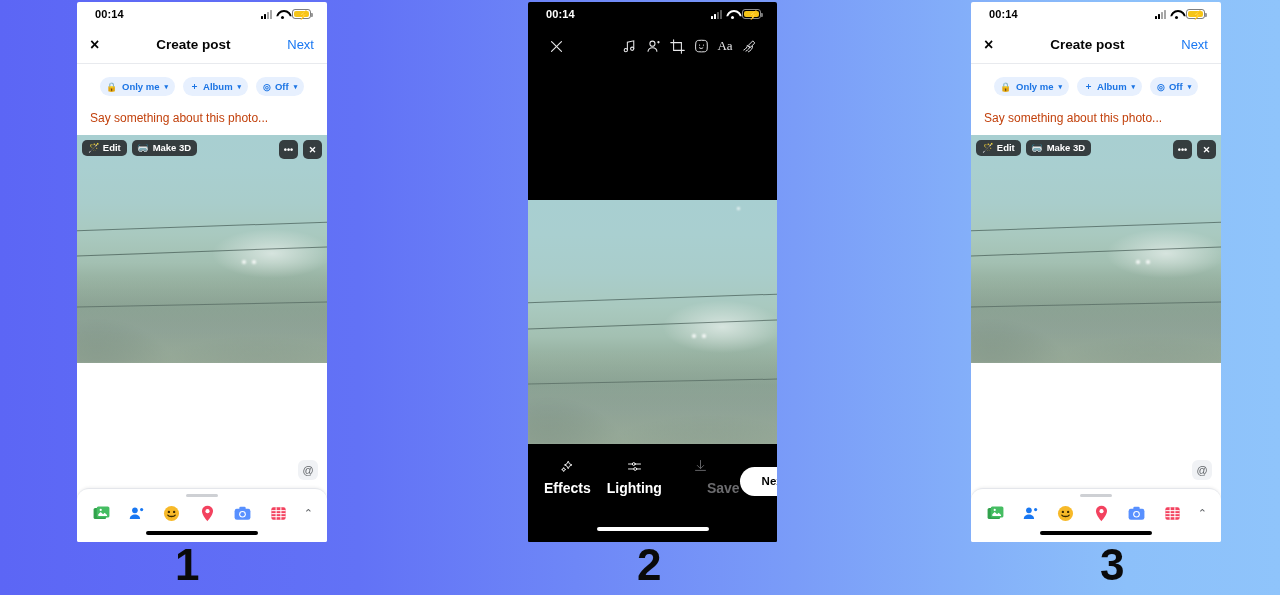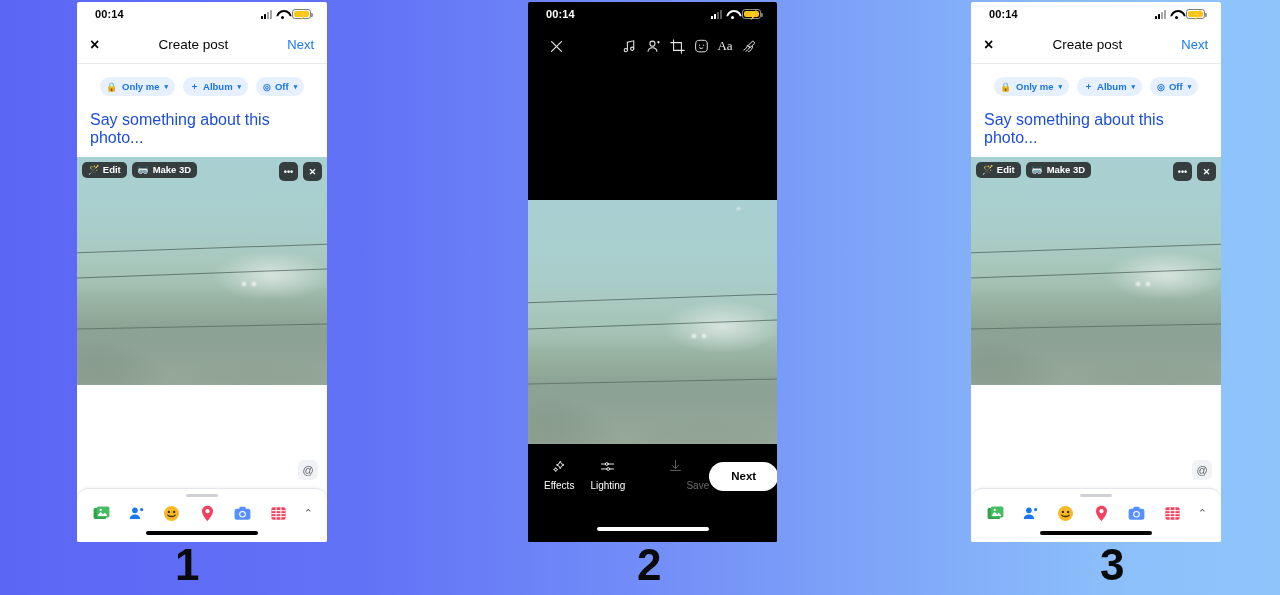--- a/index.html
+++ b/index.html
@@ -65,38 +65,38 @@
   .batt .fill { position:absolute; left:1px; top:1px; bottom:1px; width:15px;
                 background:#f5c518; border-radius:2px; }
   .batt .bolt { position:absolute; left:5px; top:0px; font-size:9px; color:#000;
                 line-height:10px; font-weight:bold; }
 
   
   .navbar {
     height:38px; display:flex; align-items:center; justify-content:space-between;
     padding:0 13px; border-bottom:1px solid #e8eaee; background:#fff;
   }
-  .navbar .title { font-size:13.5px; font-weight:normal; color:#050505; }
+  .navbar .title { font-size:13.5px; font-weight:bold; color:#050505; }
   .navbar .next { font-size:13px; color:#1877f2; font-weight:normal; }
   .x-glyph { font-size:16px; color:#050505; font-weight:bold; line-height:1; }
 
   
   .chiprow { display:flex; justify-content:center; gap:8px; padding:13px 0 9px; background:#fff; }
   .chip {
     display:flex; align-items:center; gap:4px;
     background:#e7f0fe; color:#1b74e4;
     border-radius:12px; padding:3px 7px; font-size:9.5px; font-weight:bold;
     white-space:nowrap;
   }
   .chip .cv { font-size:9px; }
   .chip .caret { font-size:7px; margin-left:1px; }
 
   
   .composer { padding:6px 13px 10px; background:#fff; }
-  .composer .ph { font-size:16px; color:#1d4ed8; }
+  .composer .ph { font-size:12px; color:#c2410c; }
 
   
   .photo { position:relative; width:100%; overflow:hidden; }
   .photo-img {
     position:absolute; inset:0;
     background:
       radial-gradient(ellipse 40% 18% at 78% 52%, rgba(255,255,255,.55), rgba(255,255,255,0) 60%),
       linear-gradient(180deg,
         #a8cfd1 0%, #a9cfd0 14%, #a9cdcb 30%,
         #a9c9bf 44%, #a3c0b2 56%, #93ad9c 66%,
@@ -161,21 +161,21 @@
   .edittools {
     height:40px; display:flex; align-items:center; padding:0 16px; gap:0;
     justify-content:space-between;
   }
   .edittools .spacer { flex:1 1 auto; }
   .etool { width:24px; display:flex; align-items:center; justify-content:center;text-align:center; }
   .editcanvas { position:relative; width:100%; background:#000; }
   .editbottom { position:absolute; left:0; right:0; bottom:0; background:#000; }
   .editrow { display:flex; align-items:flex-end; padding:14px 16px 0; }
   .eitem { display:flex; flex-direction:column; align-items:center; gap:5px; width:auto; }
-  .eitem .elbl { font-size:10px; font-weight:normal; color:#fff; }
+  .eitem .elbl { font-size:14px; font-weight:bold; color:#fff; }
   .eitem.disabled .elbl { color:#6b6b6e;margin-left:45px; }
   .nextbtn {
     margin-left:auto; background:#fff; color:#000; font-size:11.5px; font-weight:bold;
     border-radius:16px; padding:9px 22px; line-height:1;
   }
 
   
   .num {
     position:absolute; font-size:44px; font-weight:bold; color:#0a0a0a;
     font-family:"Liberation Sans", sans-serif; line-height:1;
@@ -406,21 +406,21 @@
 
       <div class="editbottom" style="height:100px;">
         <div class="editrow">
           <span class="eitem" style="margin-right:16px;">
             <svg width="17" height="17" viewBox="0 0 24 24" fill="none" stroke="#fff" stroke-width="1.3">
                 <path d="M13 4.5l1.7 3.6 3.6 1.7-3.6 1.7-1.7 3.6-1.7-3.6-3.6-1.7 3.6-1.7z"></path>
                 <path d="M6.6 13.5l.9 1.9 1.9.9-1.9.9-.9 1.9-.9-1.9-1.9-.9 1.9-.9z"></path>
               </svg>
             <span class="elbl">Effects</span>
           </span>
-          <span class="eitem" style="margin-right:16px;">
+          <span class="eitem" style="">
             <svg width="17" height="17" viewBox="0 0 24 24" fill="none" stroke="#fff" stroke-width="1.3" stroke-linecap="round">
                 <line x1="3.5" y1="8.5" x2="9" y2="8.5"></line>
                 <line x1="13" y1="8.5" x2="20.5" y2="8.5"></line>
                 <circle cx="11" cy="8.5" r="2"></circle>
                 <line x1="3.5" y1="15.5" x2="11" y2="15.5"></line>
                 <line x1="15" y1="15.5" x2="20.5" y2="15.5"></line>
                 <circle cx="13" cy="15.5" r="2"></circle>
               </svg>
             <span class="elbl">Lighting</span>
           </span>

